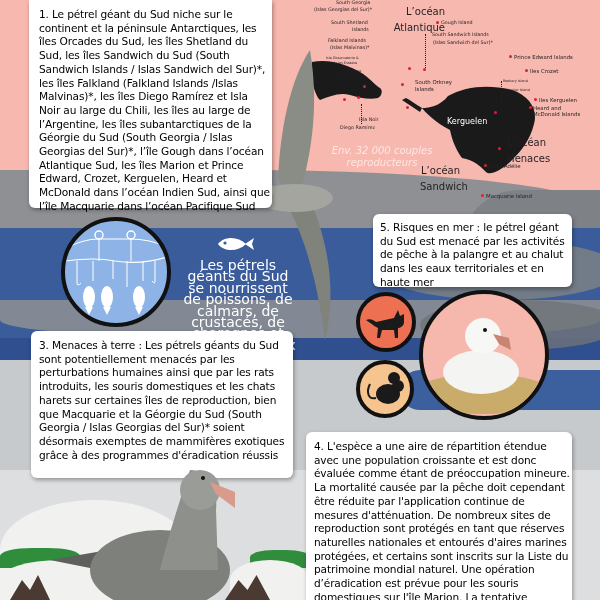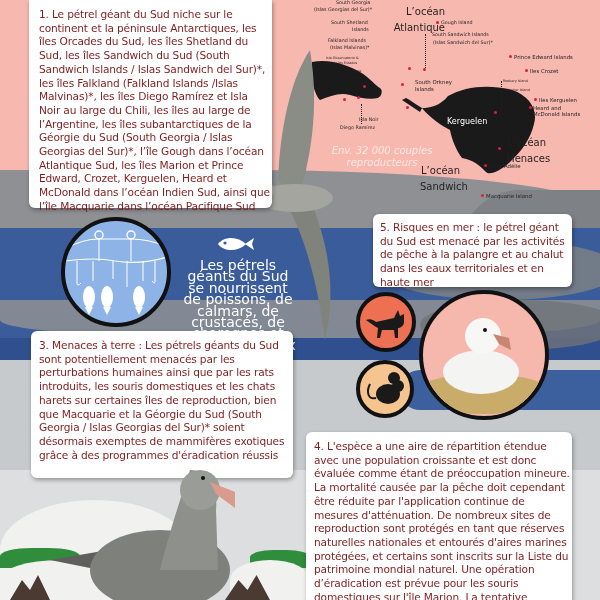--- a/index.html
+++ b/index.html
@@ -15,21 +15,21 @@
   .bg-land { position: absolute; left: 0; top: 360px; width: 600px; height: 240px; background: #c7cacd; }
   .bg-land2 { position: absolute; left: 0; top: 470px; width: 600px; height: 130px; background: #dcdee0; }
   .bg-wave { position: absolute; left: 380px; top: 240px; width: 240px; height: 60px; background: #7d8085; border-radius: 50%; opacity: .85; }
   .bg-wave2 { position: absolute; left: 420px; top: 300px; width: 200px; height: 50px; background: #6f7378; border-radius: 50%; opacity: .8; }
   .bg-sea-right { position: absolute; left: 400px; top: 370px; width: 200px; height: 40px; background: #3c5f9e; border-radius: 20px 0 0 20px; }
 
   .snow { position: absolute; background: #f1f1ef; border-radius: 50% 50% 0 0; }
   .bush { position: absolute; background: #2f8d3c; border-radius: 40% 40% 0 0; }
   .rock { position: absolute; background: #4a3a32; clip-path: polygon(0 100%, 30% 20%, 50% 60%, 70% 0, 100% 100%); }
 
-  .card { position: absolute; background: #fff; border-radius: 6px; box-shadow: 1px 2px 4px rgba(0,0,0,.35); color: #7f1d1d; }
+  .card { position: absolute; background: #fff; border-radius: 6px; box-shadow: 1px 2px 4px rgba(0,0,0,.35); color: #000000; }
   .card p { font-size: 10.6px; line-height: 13.7px; letter-spacing: -0.15px; }
   #card1 { left: 29px; top: 0; width: 243px; height: 208px; padding: 8px 0 0 10px; border-radius: 0 0 6px 6px; }
   #card2 { left: 373px; top: 214px; width: 199px; height: 73px; padding: 7px 0 0 7px; }
   #card3 { left: 31px; top: 331px; width: 262px; height: 147px; padding: 8px 0 0 8px; }
   #card4 { left: 306px; top: 432px; width: 266px; height: 180px; padding: 8px 0 0 8px; border-radius: 6px 6px 0 0; }
 
   .map { position: absolute; left: 290px; top: 0; width: 310px; height: 215px; }
   .map .lbl { position: absolute; color: #231f20; font-size: 4.8px; line-height: 6px; white-space: nowrap; }
   .map .lbl.sm { font-size: 3.4px; line-height: 4.2px; }
   .map .ocean { position: absolute; color: #231f20; font-size: 10px; line-height: 16px; text-align: right; }

